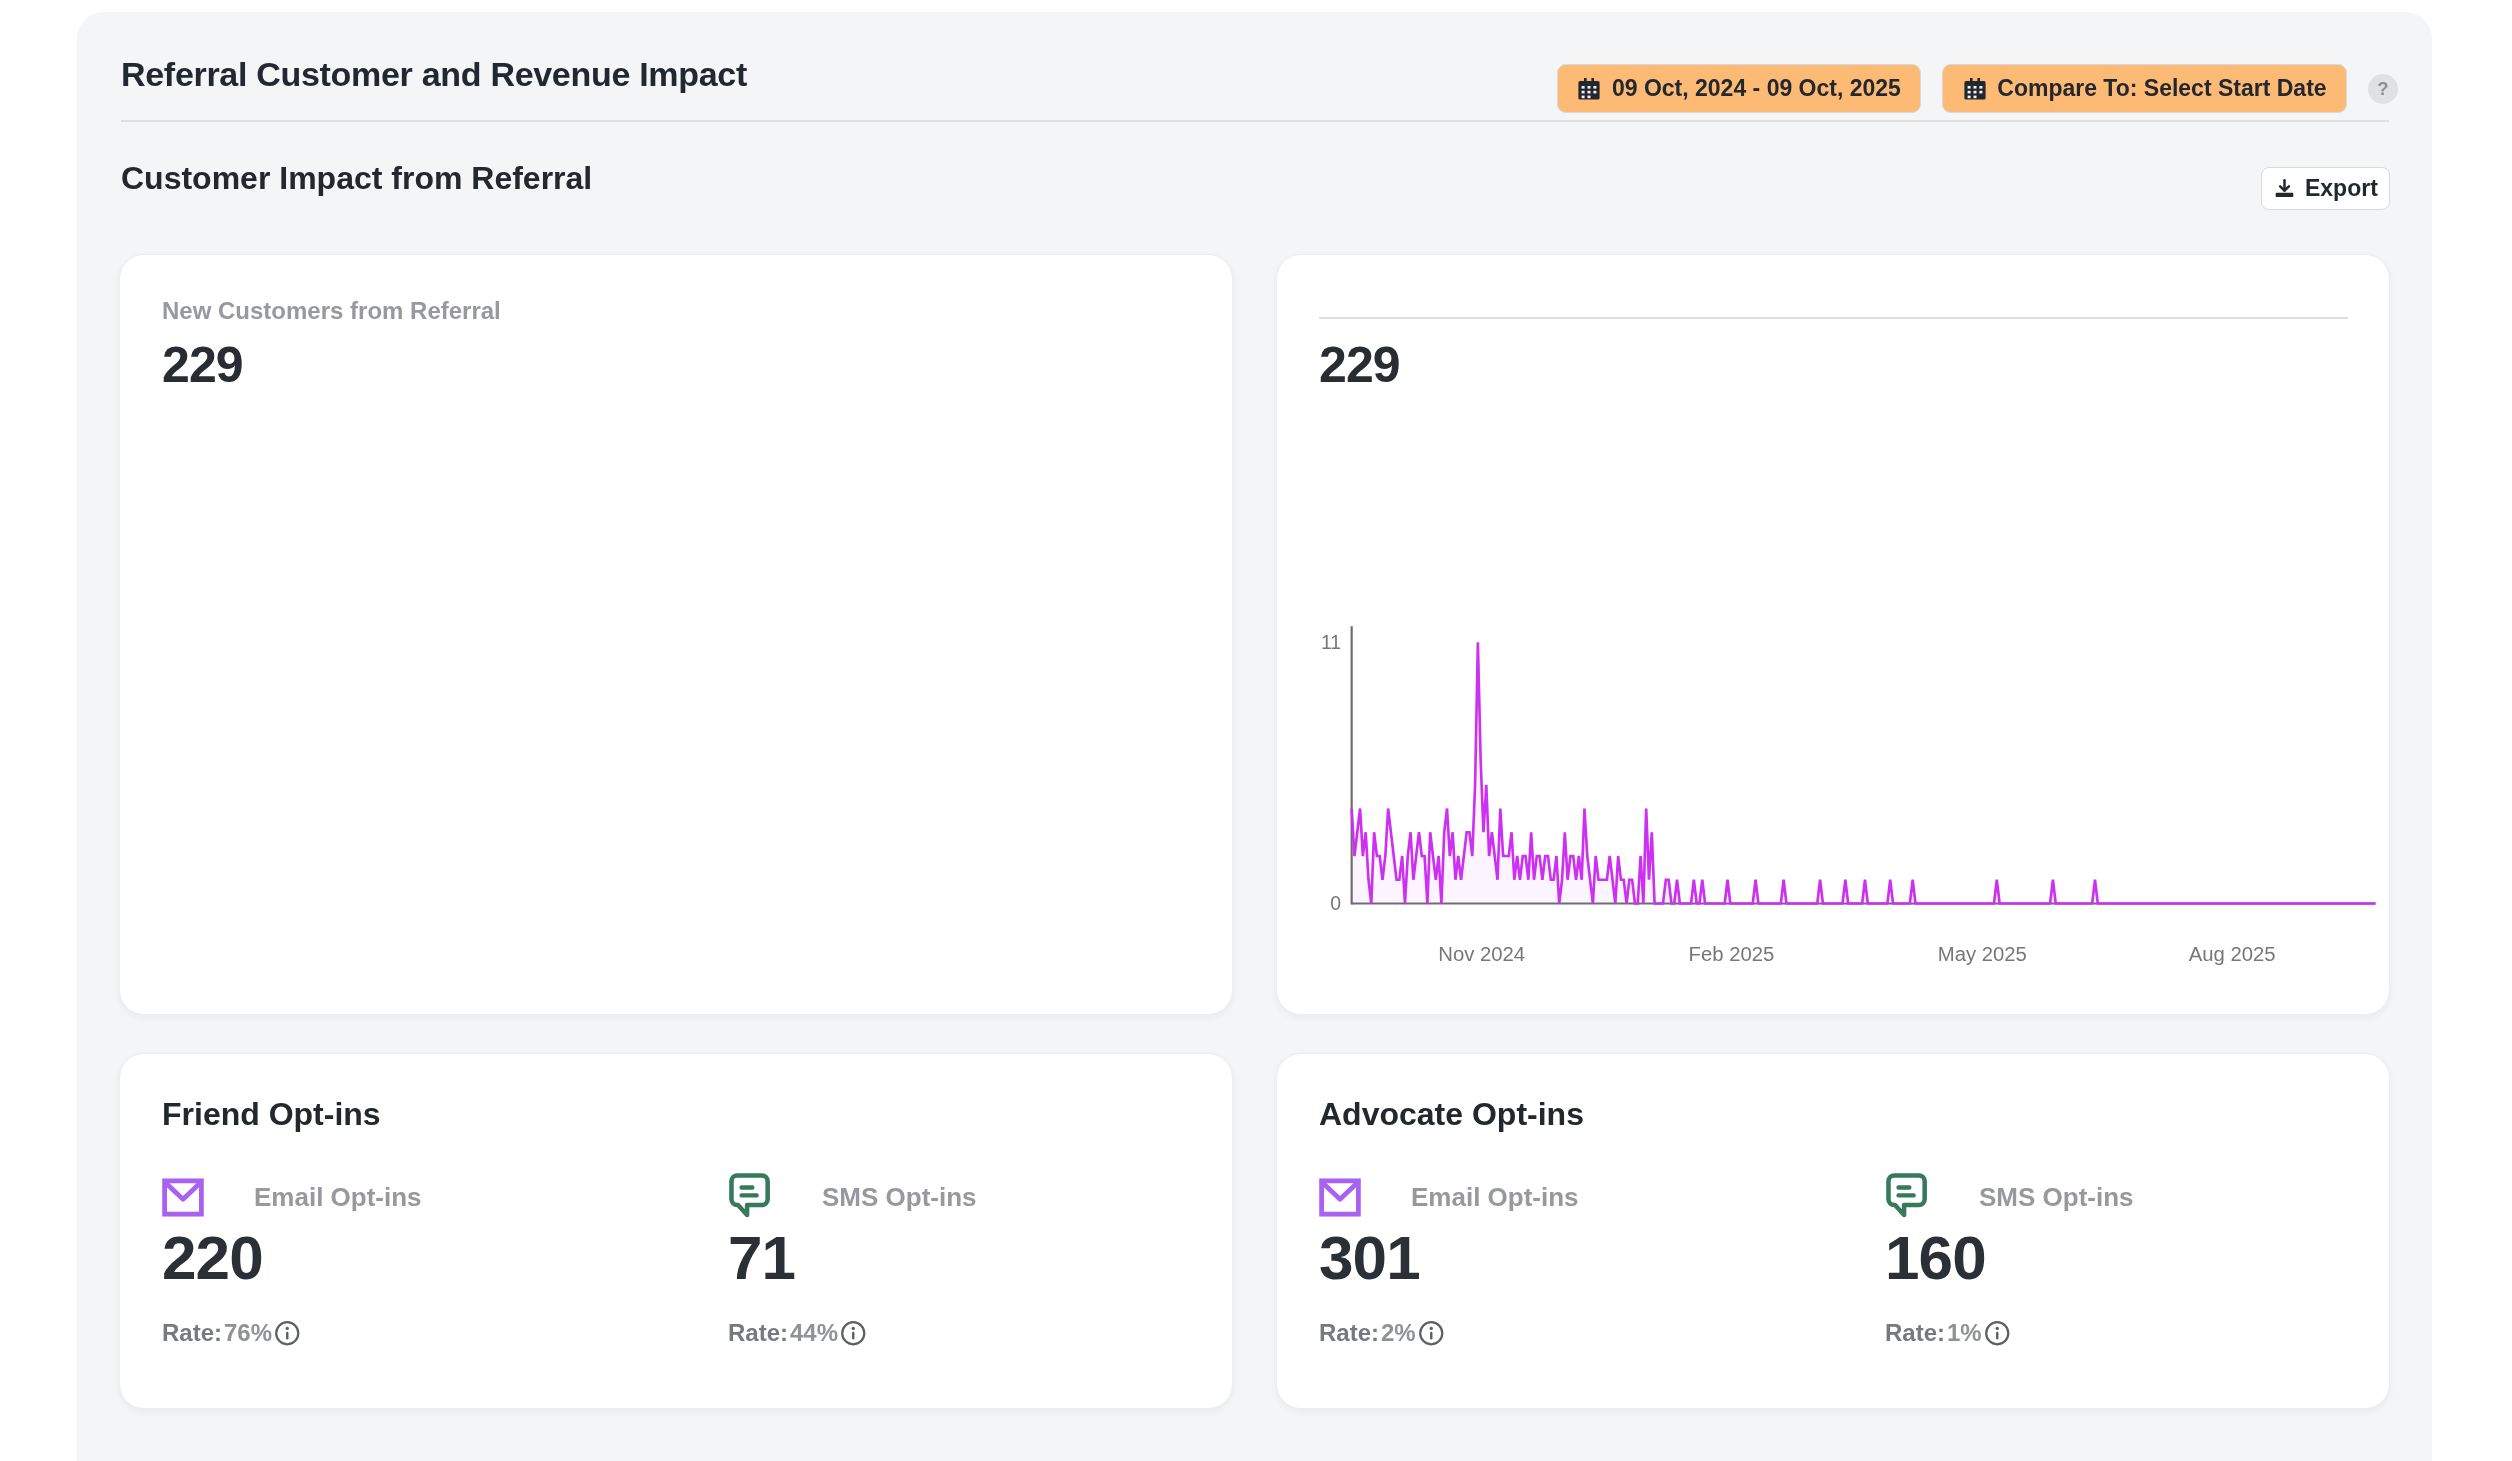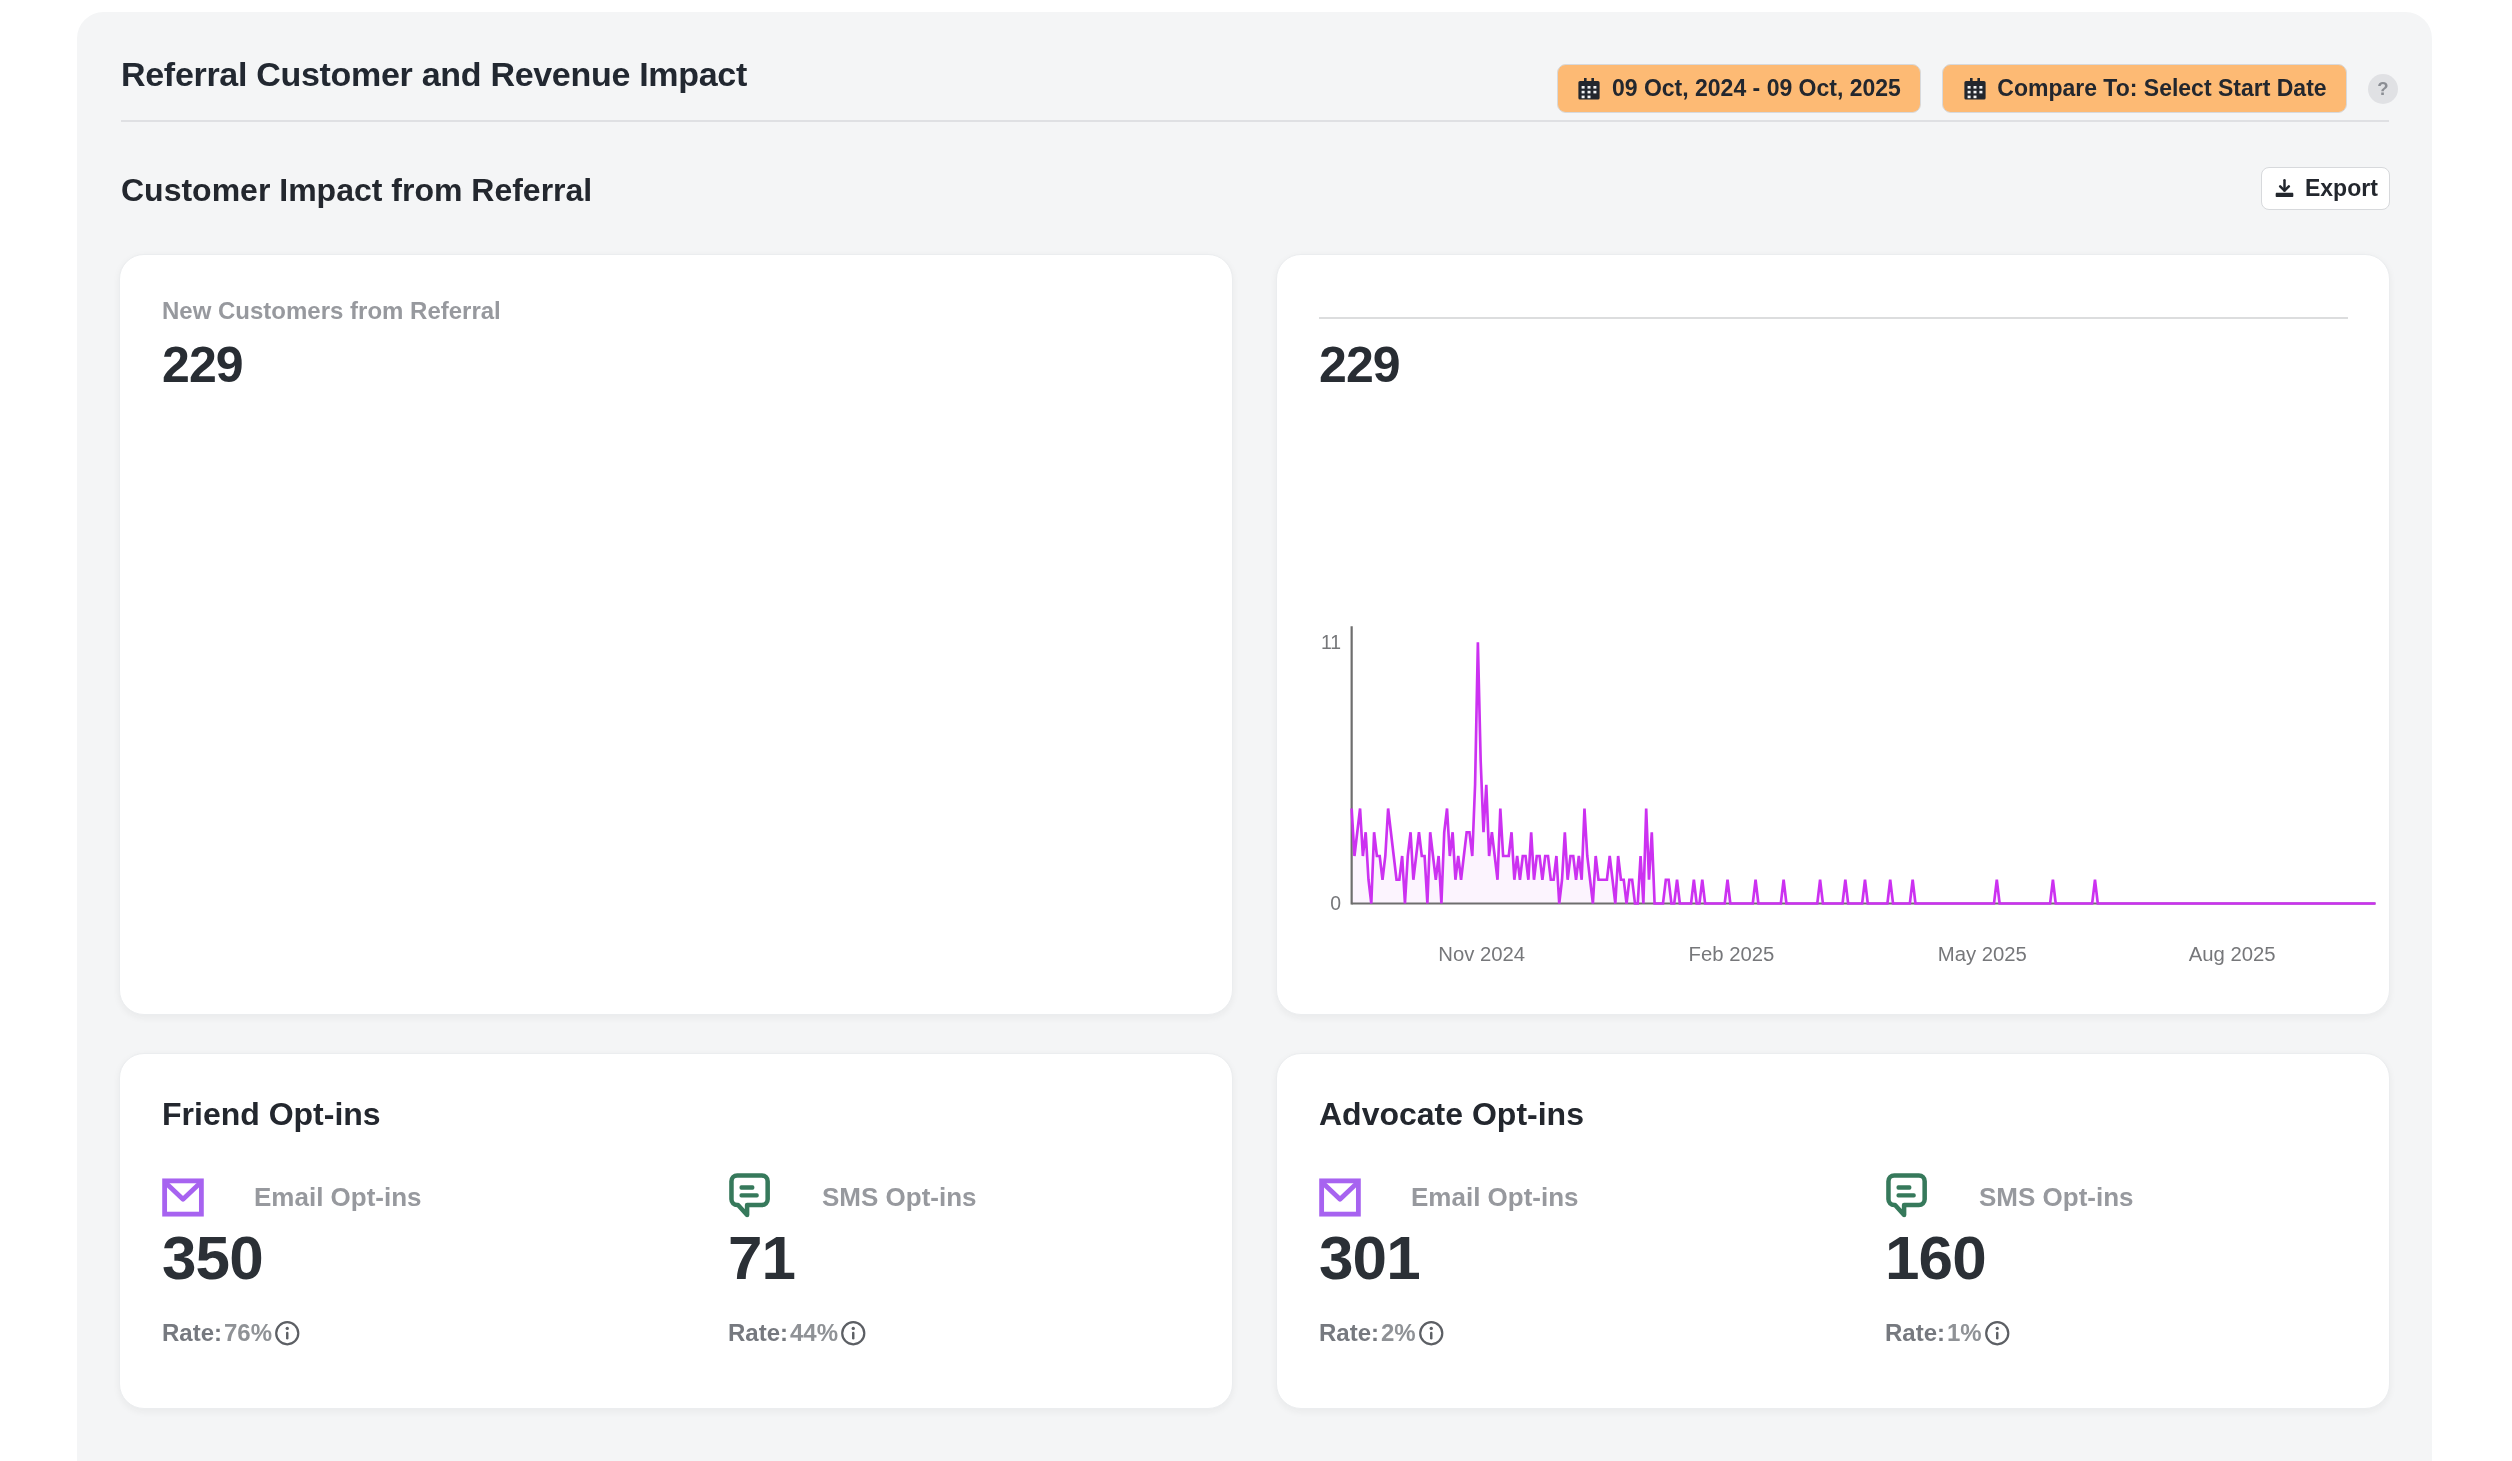--- a/index.html
+++ b/index.html
@@ -18,21 +18,21 @@
   .btn { display:flex; align-items:center; gap:10.6px; height:49px; padding:0 19.4px;
          background:#fdba74; border:1.8px solid #d7d9dc; border-radius:8.8px;
          font-size:23px; font-weight:700; color:#23272e; white-space:nowrap; cursor:pointer; }
   .help-circle { width:30px; height:30px; border-radius:50%; background:#e0e1e4;
                  color:#8b8e94; font-size:18.6px; font-weight:700; display:flex;
                  align-items:center; justify-content:center; cursor:pointer; }
 
   .header-divider { position:absolute; left:121px; top:120px; width:2268px; height:1.8px;
                     background:#dfe0e3; }
 
-  .section-heading { position:absolute; left:121px; top:172px; font-size:32px; font-weight:700;
+  .section-heading { position:absolute; left:121px; top:160px; font-size:32px; font-weight:700;
                      color:#23272e; }
   .export-btn { position:absolute; left:2261px; top:167px; width:129px; height:43px;
                 display:flex; align-items:center; justify-content:center; gap:8.8px;
                 background:#ffffff; border:1.8px solid #d7d9dc; border-radius:8px;
                 font-size:23px; font-weight:700; color:#23272e; cursor:pointer; }
 
   .card { position:absolute; background:#ffffff; border:1.3px solid #ebedef;
           border-radius:25px; box-shadow:0 2.7px 7px rgba(30,34,40,0.05); }
   #card-summary  { left:119px;  top:254px;  width:1114px; height:761px; }
   #card-chart    { left:1276px; top:254px;  width:1114px; height:761px; }
@@ -159,21 +159,21 @@
     <div class="optin-col col-1">
       <div class="icon-row">
         <span>
           <svg class="inline-ic" width="42" height="39" viewBox="0 0 48 44">
             <rect x="3" y="3" width="42" height="38" fill="none" stroke="#a763f0" stroke-width="5.5"></rect>
             <path fill="none" stroke="#a763f0" stroke-width="5.5" stroke-linejoin="round" d="M5 6 24 24 43 6"></path>
           </svg>
         </span>
         <span class="optin-label">Email Opt-ins</span>
       </div>
-      <div class="optin-value">350</div>
+      <div class="optin-value">220</div>
       <div class="rate-row">
         <span class="rate-label">Rate:</span>
         <span class="rate-value">76%</span>
         <span>
           <svg class="inline-ic" width="26.5" height="26.5" viewBox="0 0 24 24">
             <circle cx="12" cy="12" r="10" fill="none" stroke="#5c5f64" stroke-width="2"></circle>
             <circle cx="12" cy="7.6" r="1.5" fill="#5c5f64"></circle>
             <rect x="10.9" y="10.6" width="2.2" height="7" rx="1.1" fill="#5c5f64"></rect>
           </svg>
         </span>

